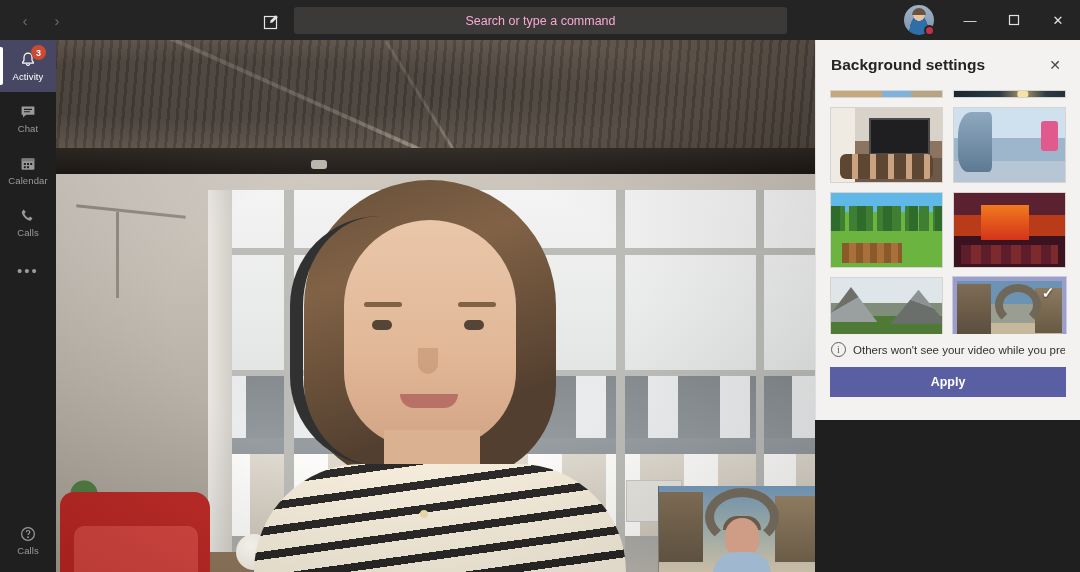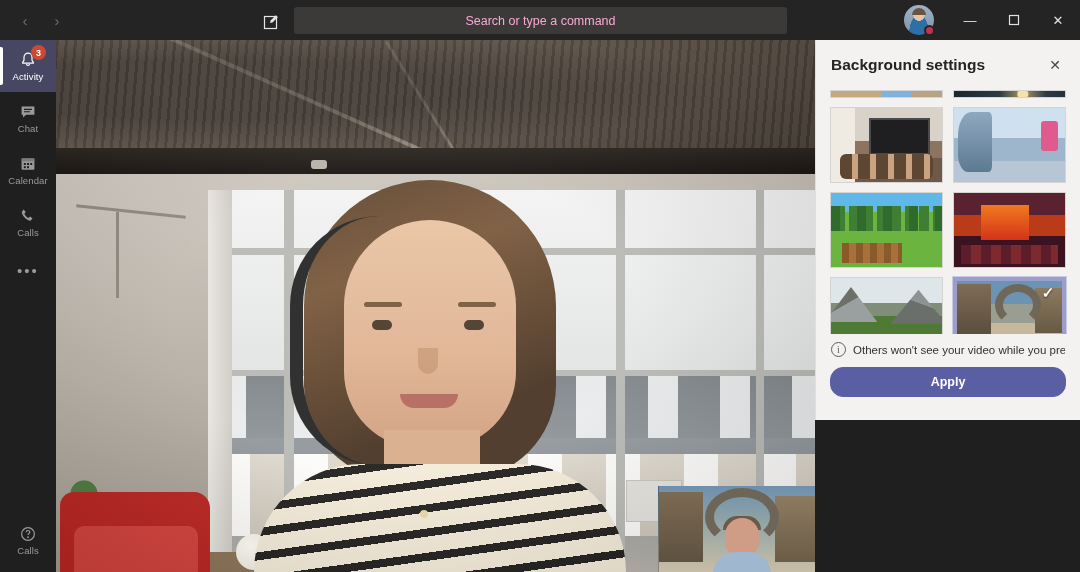--- a/index.html
+++ b/index.html
@@ -413,21 +413,21 @@
     width: 15px; height: 15px; border: 1px solid #605e5c; border-radius: 50%;
     color: #605e5c; font-size: 10px; line-height: 13px; text-align: center; flex: 0 0 auto;
     font-family: "Liberation Serif", serif;
   }
   .note-text { font-size: 11.5px; color: #323130; white-space: nowrap; overflow: hidden; }
   .btn {
     width: 100%; height: 30px; display: flex; align-items: center; justify-content: center;
     font-size: 12.5px; border: 1px solid #d0cdcb; background: #ffffff; color: #252423;
     margin-bottom: 9px;
   }
-  .btn.primary { background: #5a5ea3; border-color: #5a5ea3; color: #ffffff; font-weight: bold; border-radius: 13px; }
+  .btn.primary { background: #5a5ea3; border-color: #5a5ea3; color: #ffffff; font-weight: bold; }
 </style>
 </head>
 <body>
 
 <div class="app">
 
   <div class="titlebar">
     <div class="nav-arrows">
       <div class="nav-btn disabled">‹</div>
       <div class="nav-btn disabled">›</div>

